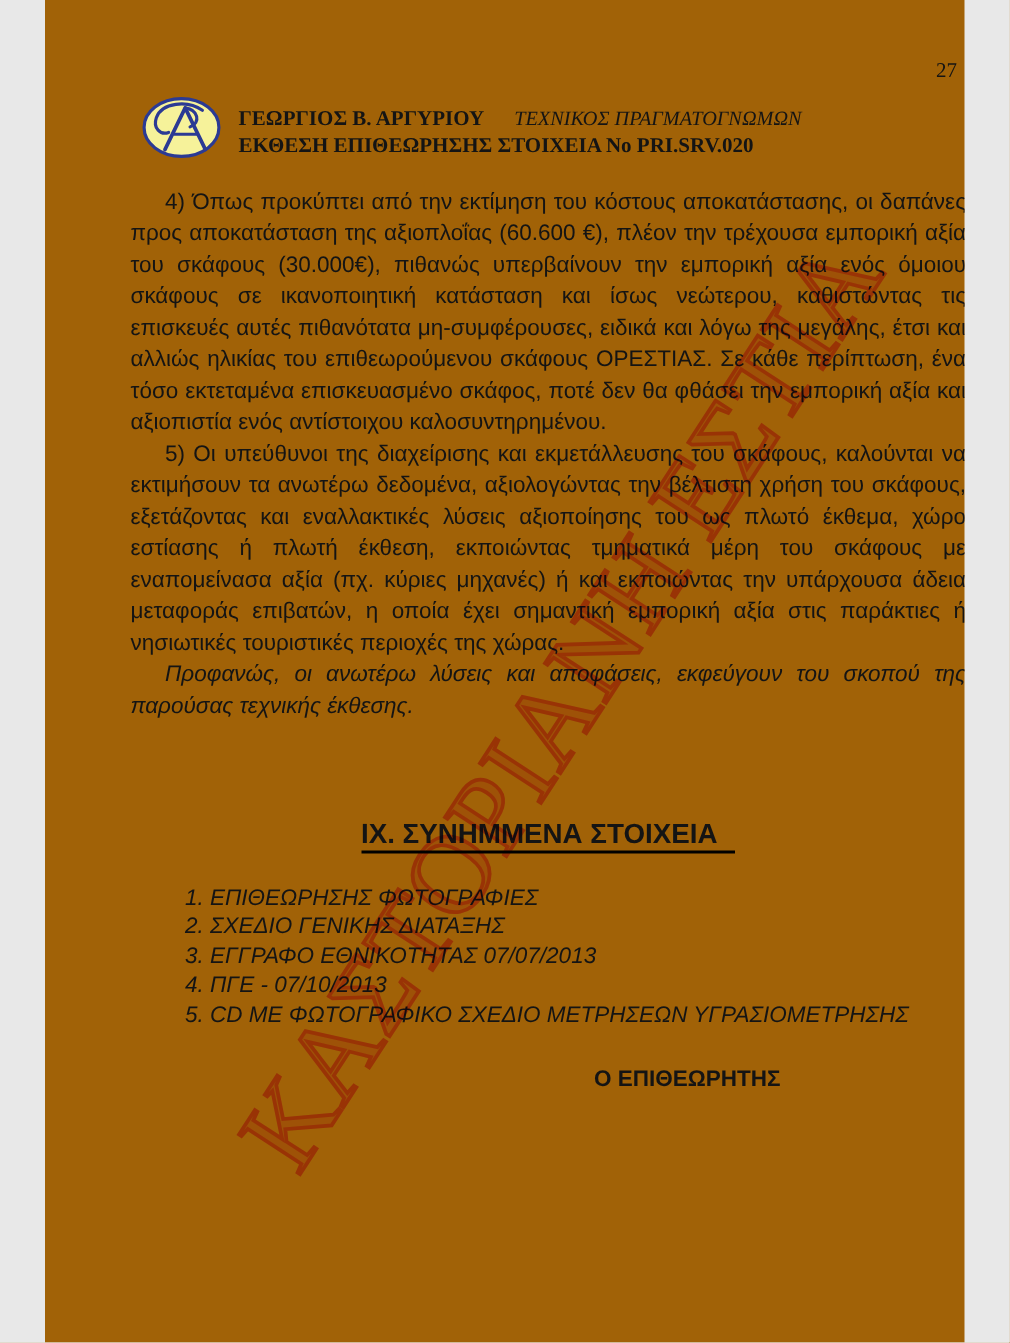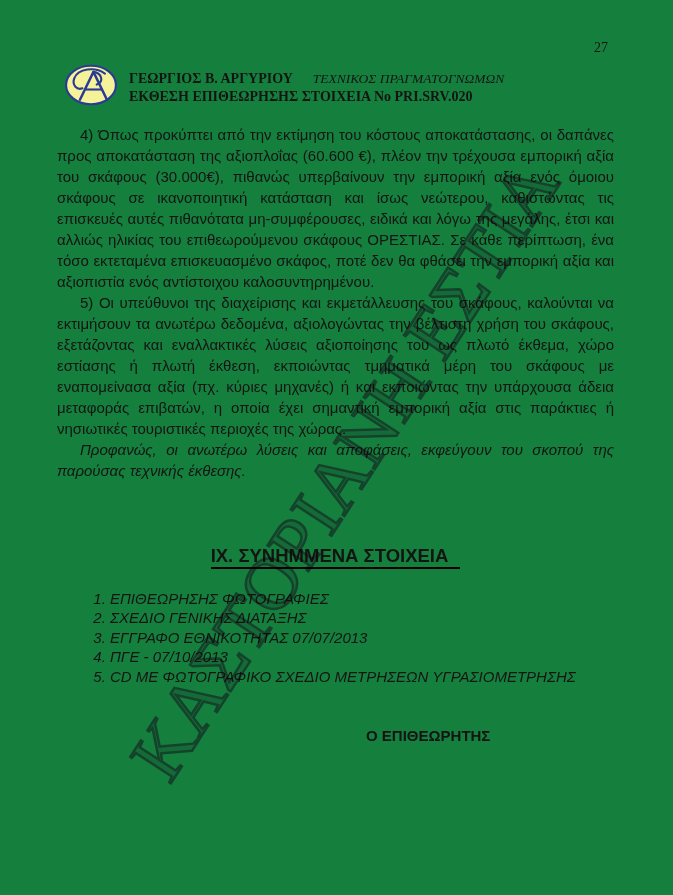--- a/index.html
+++ b/index.html
@@ -1,20 +1,20 @@
 <!DOCTYPE html>
 <html><head>
 <meta charset="utf-8">
 <style>
   html,body { margin:0; padding:0; background:#e8e8e8; }
   .page {
     position:relative;
-    width:673px; height:895px;
+    width:613px; height:895px;
     margin:0 auto;
-    background:#15803d;
+    background:#a16207;
     font-family:"Liberation Sans", sans-serif;
     color:#141414;
     overflow:hidden;
   }
   .page-number {
     position:absolute; top:40px; left:594px;
     font-family:"Liberation Serif", serif;
     font-size:14px;
   }
   .header {
@@ -52,21 +52,21 @@
   .attachment-list {
     margin:20px 0 0 0; padding-left:53px;
     font-style:italic; font-size:15px; line-height:19.4px;
     text-align:left;
   }
   .attachment-list li { margin:0; }
   .closing {
     position:absolute; left:347px; top:711px;
     font-weight:bold; font-size:15px;
   }
-  .signature-title { margin-top:16px; margin-left:19px; }
+  .signature-title { margin-left:19px; }
   .watermark {
     position:absolute; left:345px; top:470px;
     transform:translate(-50%,-50%) rotate(-57deg);
     transform-origin:center;
     font-family:"Liberation Serif", serif;
     font-size:74px; letter-spacing:1px; white-space:nowrap;
     color:#fbd2e2;
     -webkit-text-stroke:2.5px #f17bac;
     mix-blend-mode:multiply;
     opacity:0.92;

